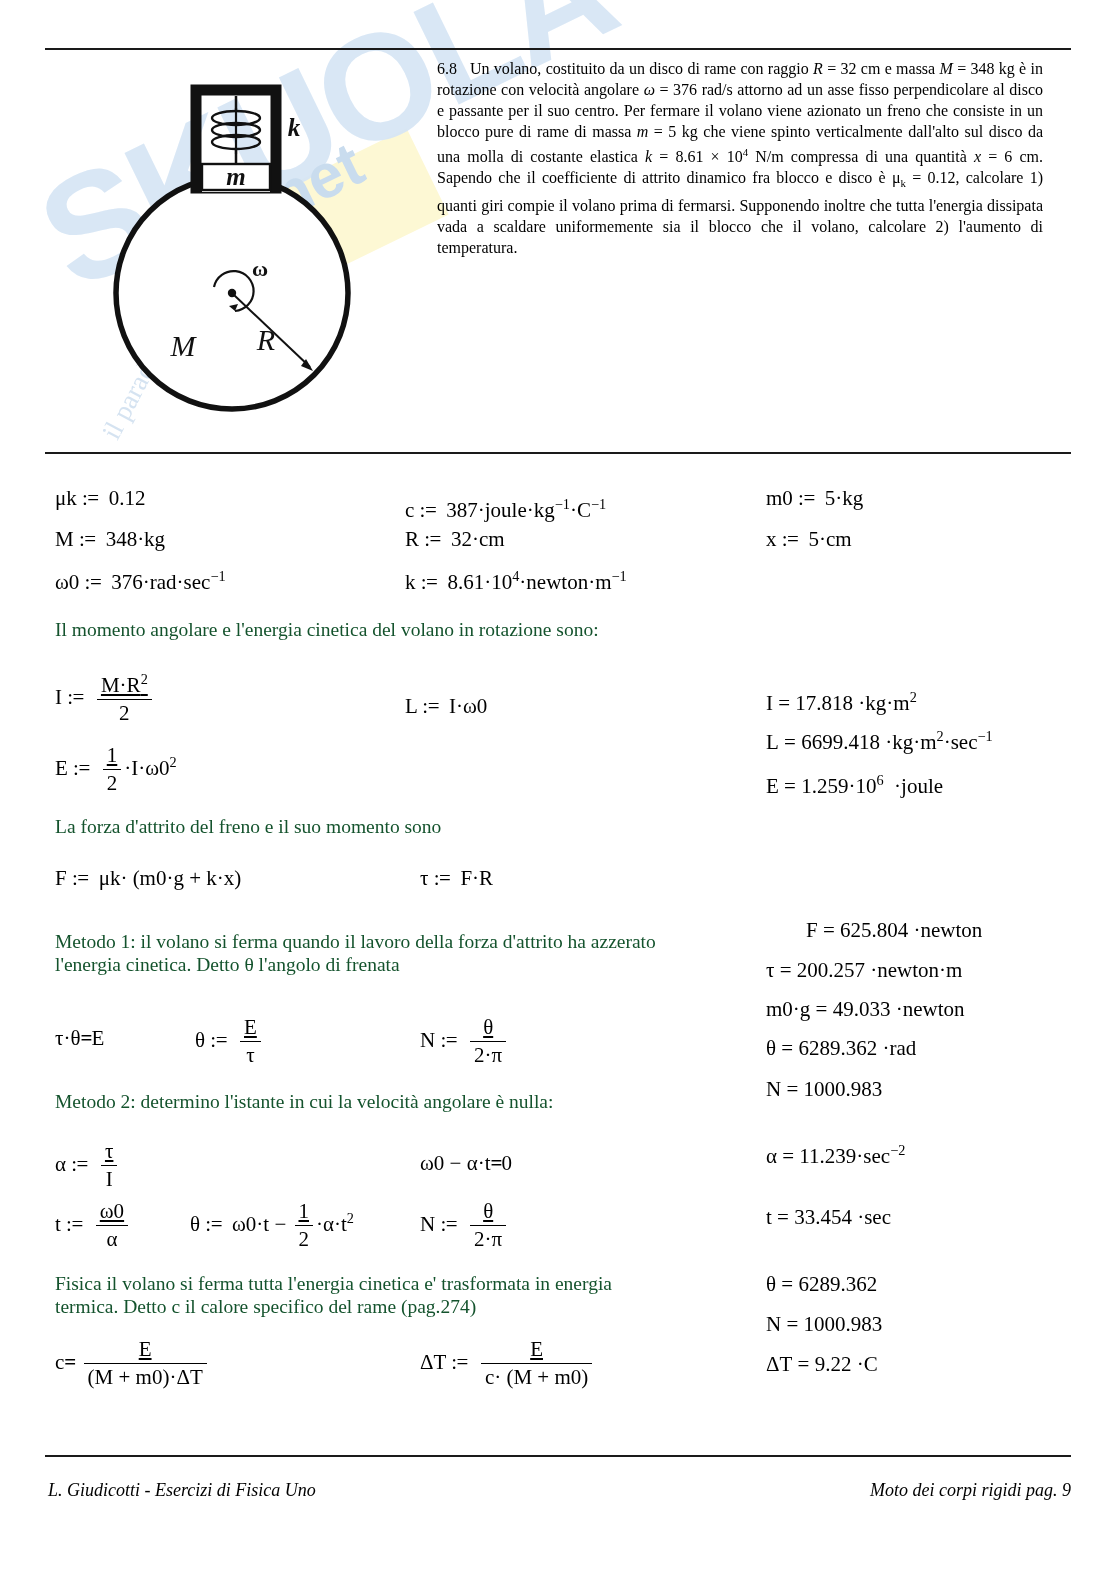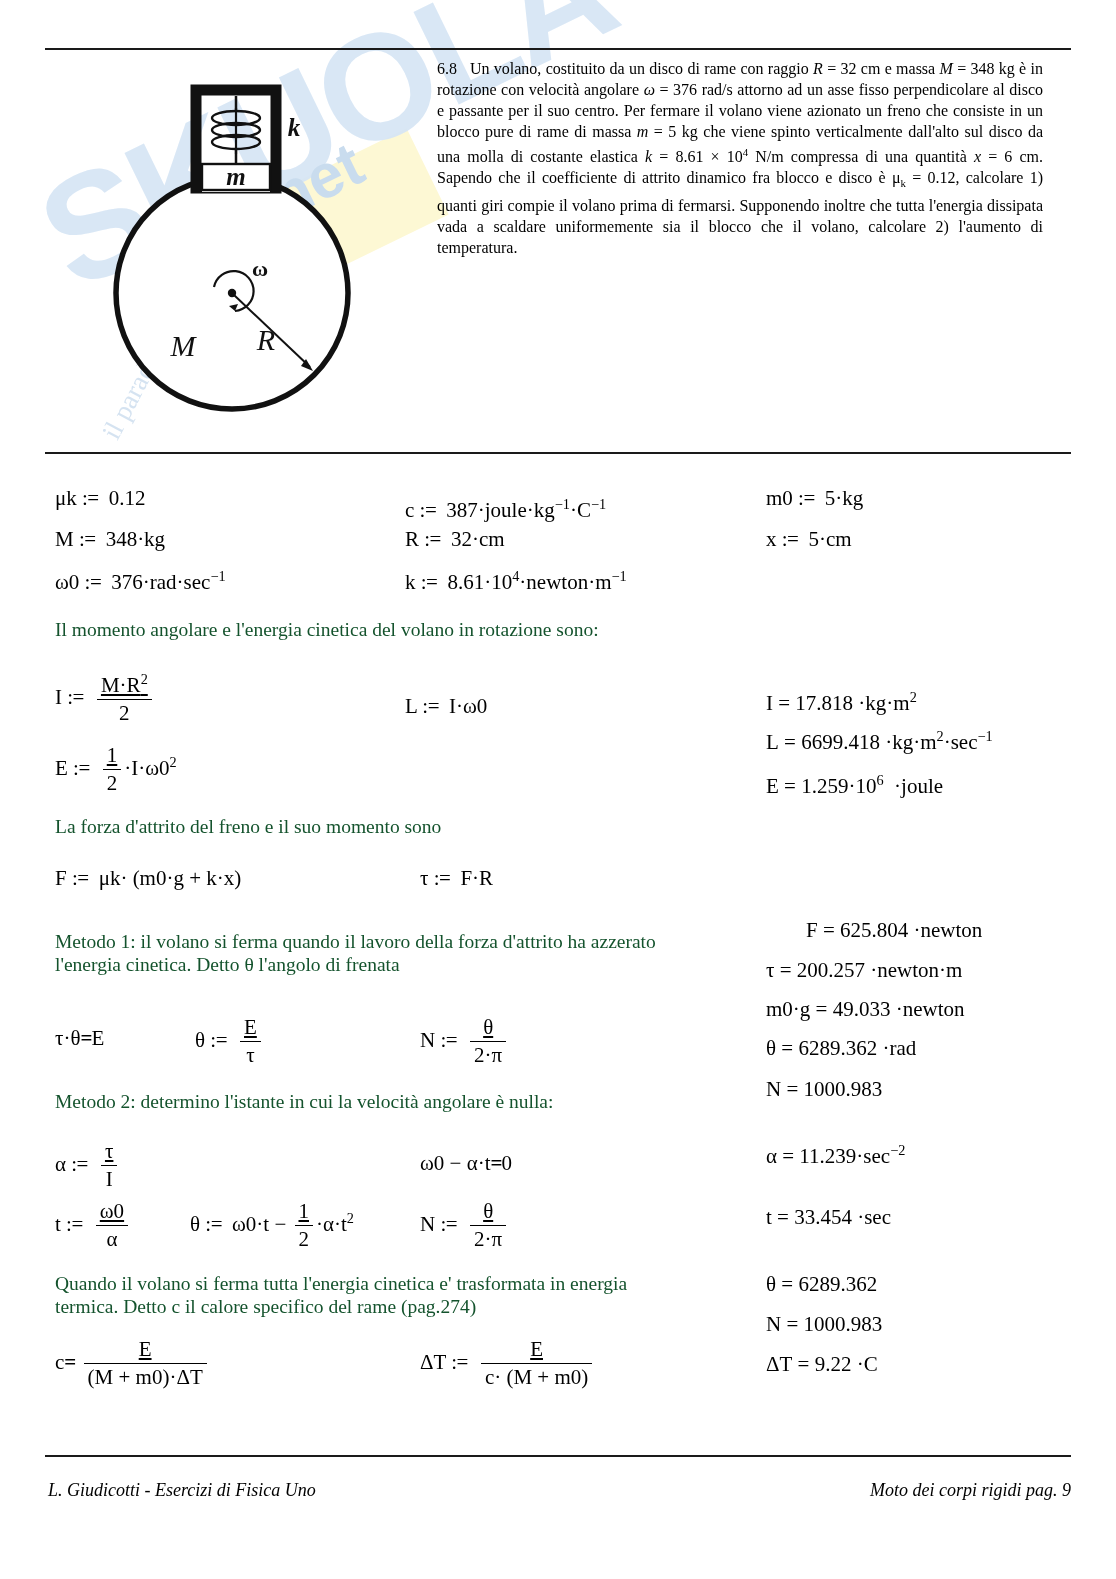--- a/index.html
+++ b/index.html
@@ -393,21 +393,21 @@
       <span class="frac">
         <span class="num">θ</span>
         <span class="den">2·π</span>
       </span>
     </div>
 
     <div class="mc" style="left:766px; top:1205px;">
       <span>t</span><span>&nbsp;=&nbsp;</span><span>33.454</span><span>&nbsp;</span><span>·sec</span>
     </div>
 
-    <div class="mc blue" style="left:55px; top:1272px; width:610px;">Quando il volano si ferma tutta l'energia cinetica e' trasformata in energia  termica. Detto c il calore specifico del rame (pag.274)</div>
+    <div class="mc blue" style="left:55px; top:1272px; width:610px;">Fisica il volano si ferma tutta l'energia cinetica e' trasformata in energia  termica. Detto c il calore specifico del rame (pag.274)</div>
 
     <div class="mc" style="left:766px; top:1272px;">
       <span>θ</span><span>&nbsp;=&nbsp;</span><span>6289.362</span>
     </div>
     <div class="mc" style="left:766px; top:1312px;">
       <span>N</span><span>&nbsp;=&nbsp;</span><span>1000.983</span>
     </div>
 
     <div class="mc" style="left:55px; top:1338px;">
       <span>c</span><span style="font-weight:bold;letter-spacing:-1px;">=</span>

